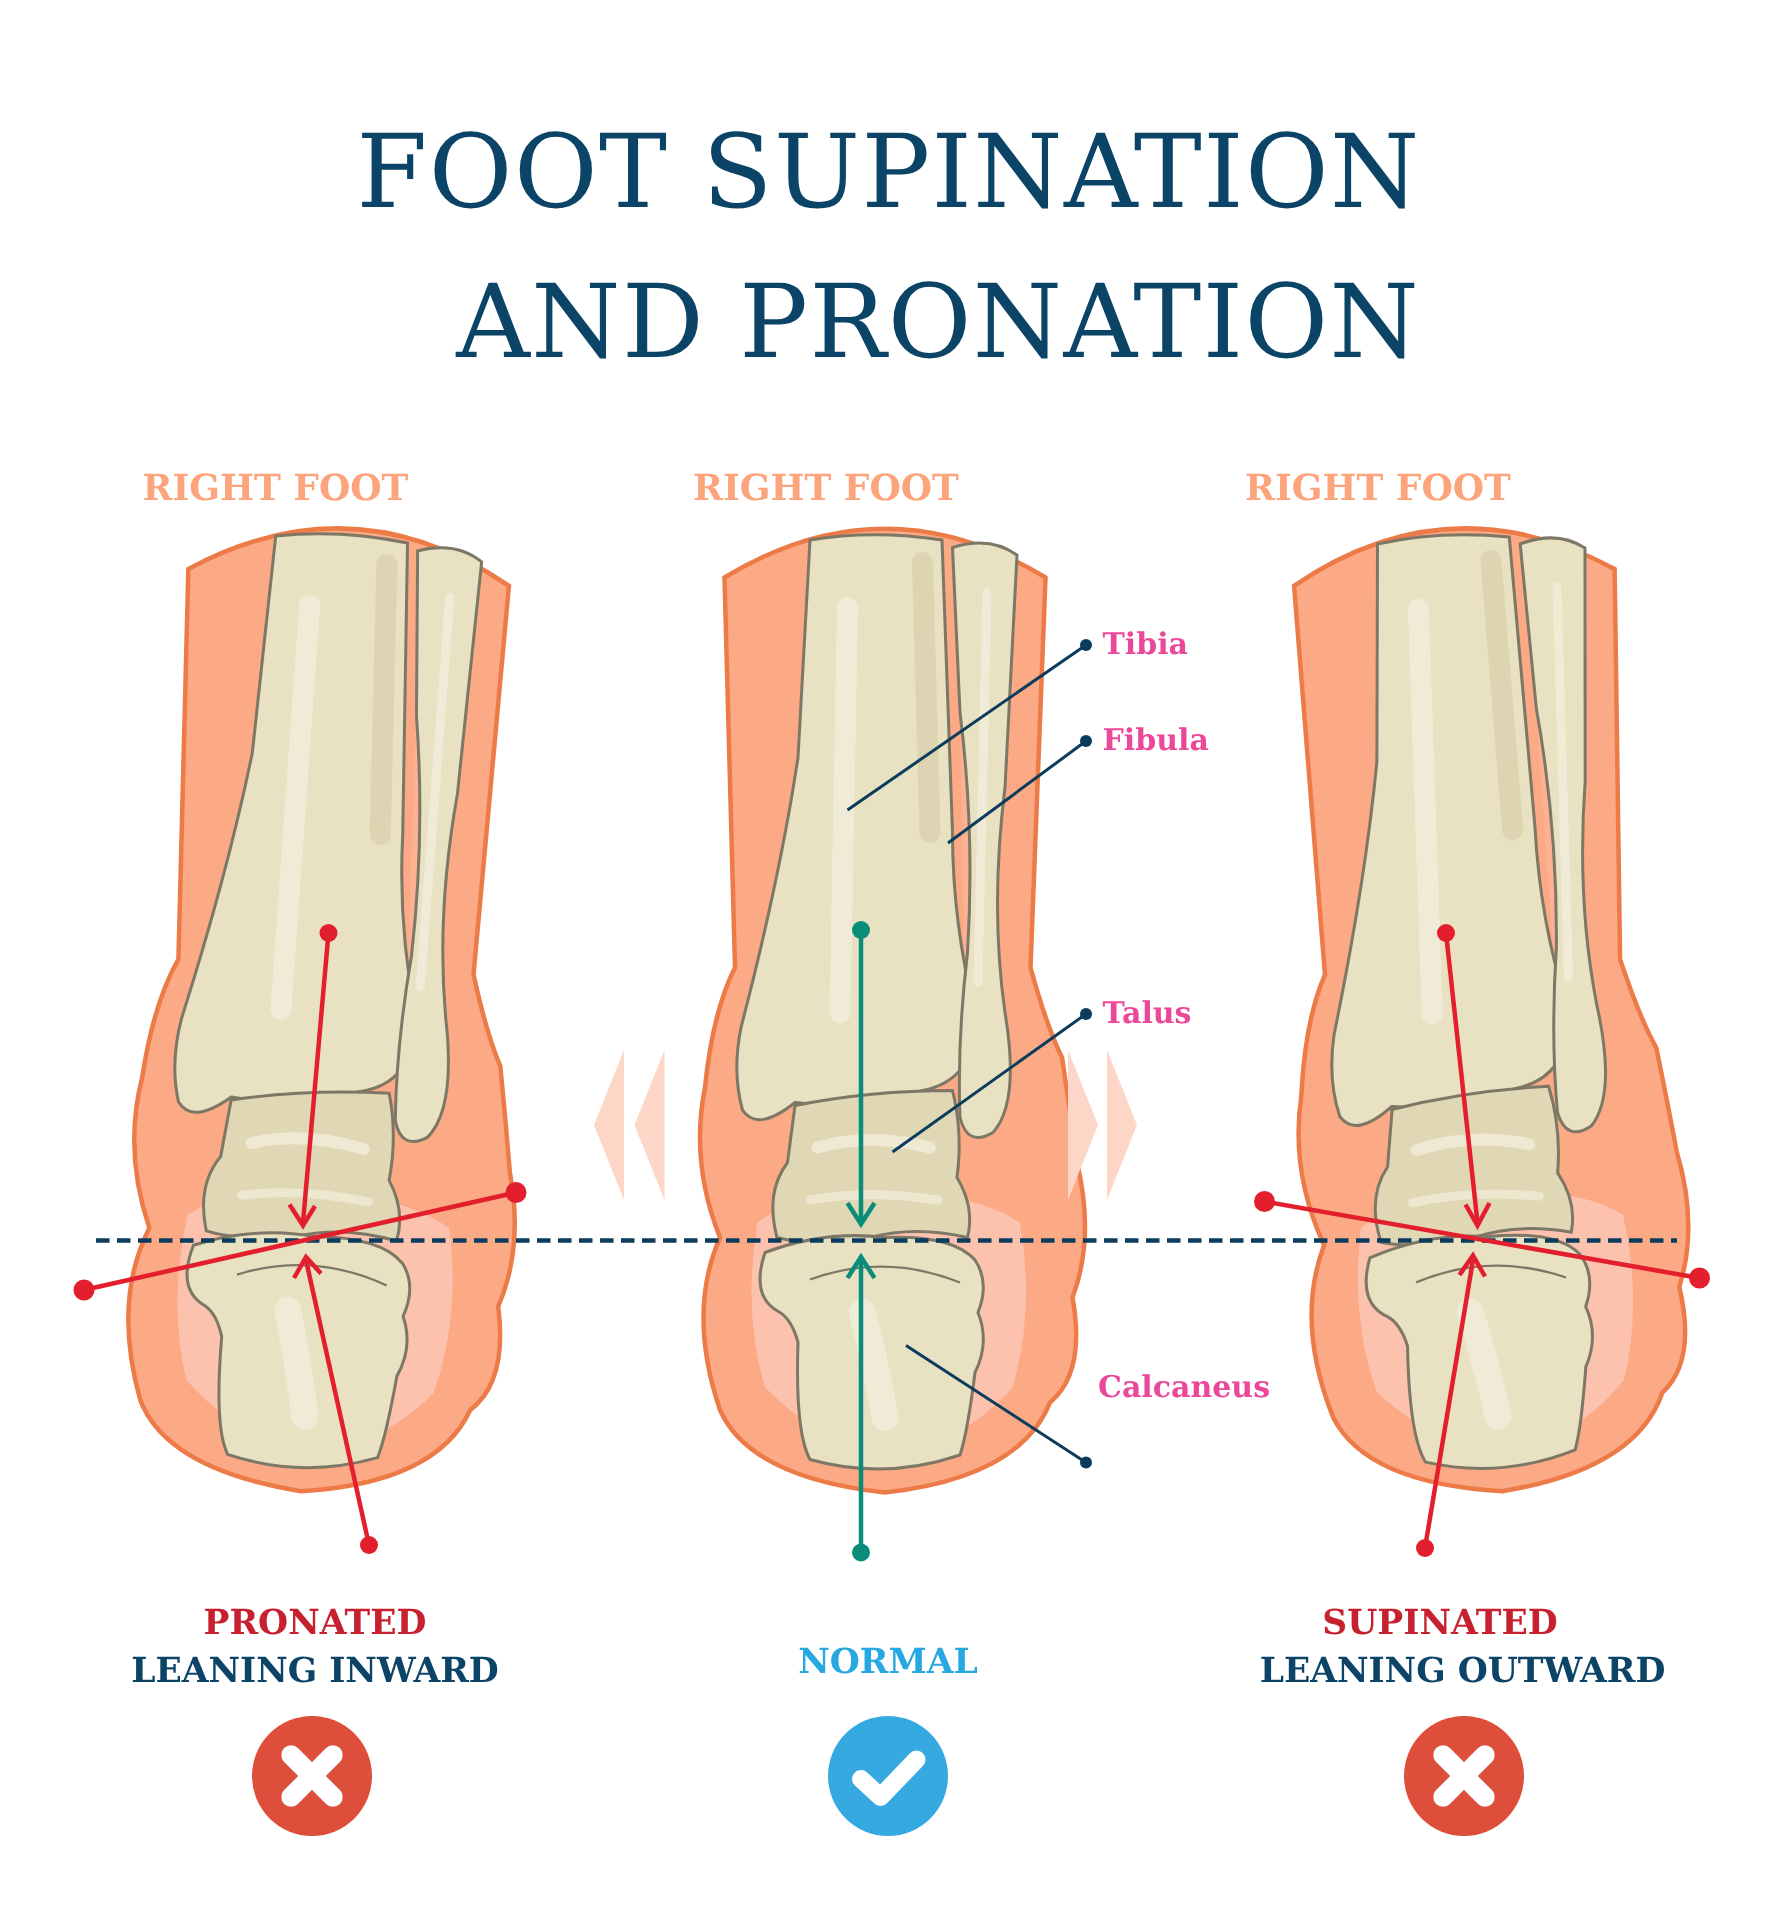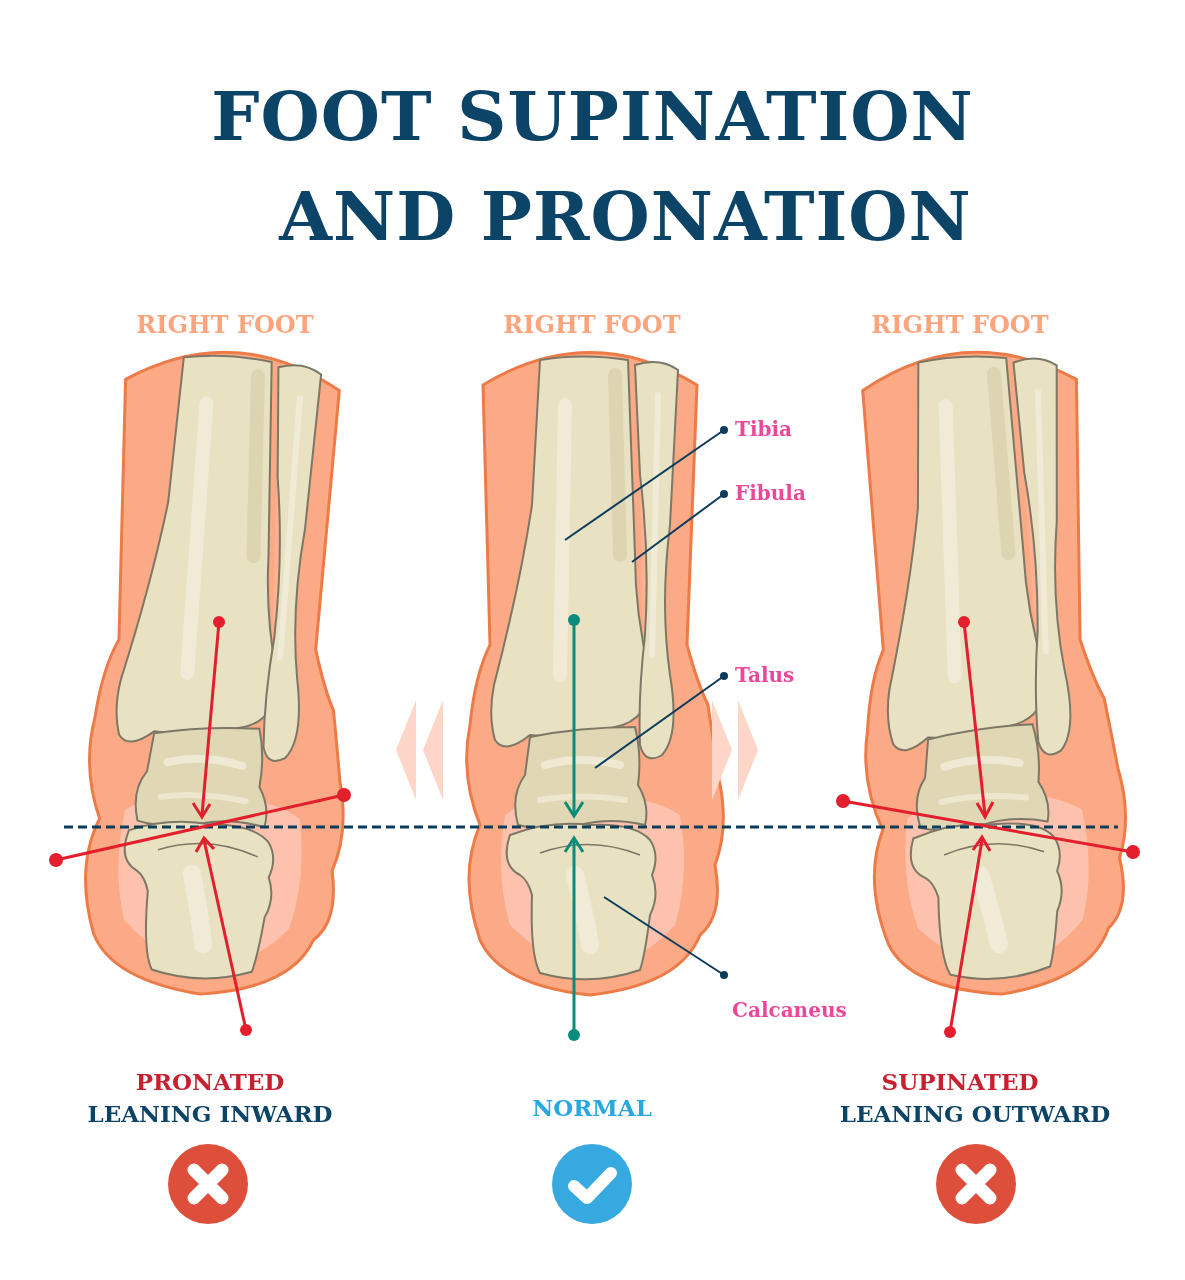--- a/index.html
+++ b/index.html
@@ -1,20 +1,20 @@
 <!DOCTYPE html>
 <html><head>
 <meta charset="utf-8">
 <style>
   html, body { margin:0; padding:0; background:#ffffff; }
   body { width:1185px; height:1280px; position:relative; overflow:hidden; font-family:"DejaVu Serif", serif; }
-  .title { position:absolute; left:0; width:1185px; text-align:center; color:#0b4467; font-weight:bold; font-size:68px; letter-spacing:1px; line-height:1; font-family:"DejaVu Serif", serif; }
+  .title { position:absolute; left:0; width:1185px; text-align:center; color:#0b4467; font-weight:normal; font-size:68px; letter-spacing:1px; line-height:1; font-family:"DejaVu Serif", serif; }
   .title.l1 { top:82px; }
   .title.l2 { top:182px;margin-left:33px; }
-  .foot-label { position:absolute; top:310px; width:260px; text-align:center; color:#fca57c; font-weight:bold; font-size:24px; font-family:"DejaVu Serif", serif; }
+  .foot-label { position:absolute; top:310px; width:260px; text-align:left; color:#fca57c; font-weight:bold; font-size:24px; font-family:"DejaVu Serif", serif; }
   .status { position:absolute; width:320px; text-align:center; font-weight:bold; font-family:"DejaVu Serif", serif; }
   .status.main { font-size:23px; top:1068px; }
   .status.sub { font-size:23px; top:1100px; color:#0b4467; }
   .red { color:#c7202f; }
   .blue { color:#27a8e0; }
   .part-label { position:absolute; color:#ec4899; font-weight:bold; font-size:20px; font-family:"DejaVu Serif", serif; }
   svg.scene { position:absolute; left:0; top:0; }
   .icon { position:absolute; width:82px; height:82px; }
 </style>
 </head>
@@ -117,21 +117,21 @@
     <line x1="595" y1="768" x2="724" y2="676"></line>
       <circle cx="724" cy="676" r="4" stroke="none"></circle>
     <line x1="604" y1="897" x2="724" y2="975"></line>
       <circle cx="724" cy="975" r="4" stroke="none"></circle>
   </g>
 </svg>
 
 <div class="part-label" style="left:735px; top:417px;">Tibia</div>
 <div class="part-label" style="left:735px; top:481px;">Fibula</div>
 <div class="part-label" style="left:735px; top:663px;">Talus</div>
-<div class="part-label" style="left:732px; top:998px;">Calcaneus</div>
+<div class="part-label" style="left:732px; top:912px;">Calcaneus</div>
 
 <div class="status main red" style="left:50px;">PRONATED</div>
 <div class="status sub" style="left:50px;">LEANING INWARD</div>
 
 <div class="status main blue" style="left:432px; top:1094px;">NORMAL</div>
 
 <div class="status main red" style="left:800px;">SUPINATED</div>
 <div class="status sub" style="left:815px;">LEANING OUTWARD</div>
 
 <svg class="icon" style="left:167px; top:1143px;" viewBox="0 0 82 82">

